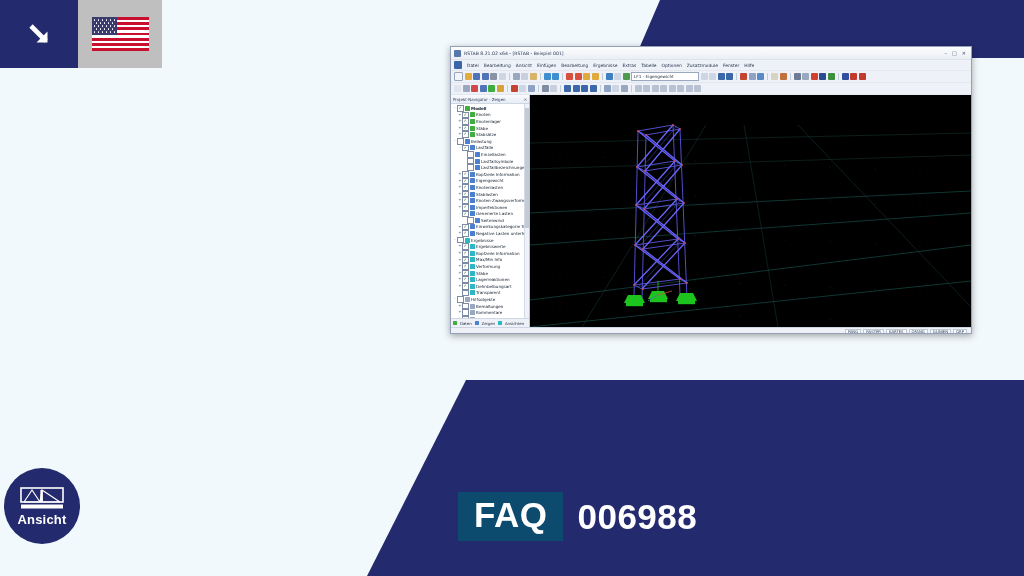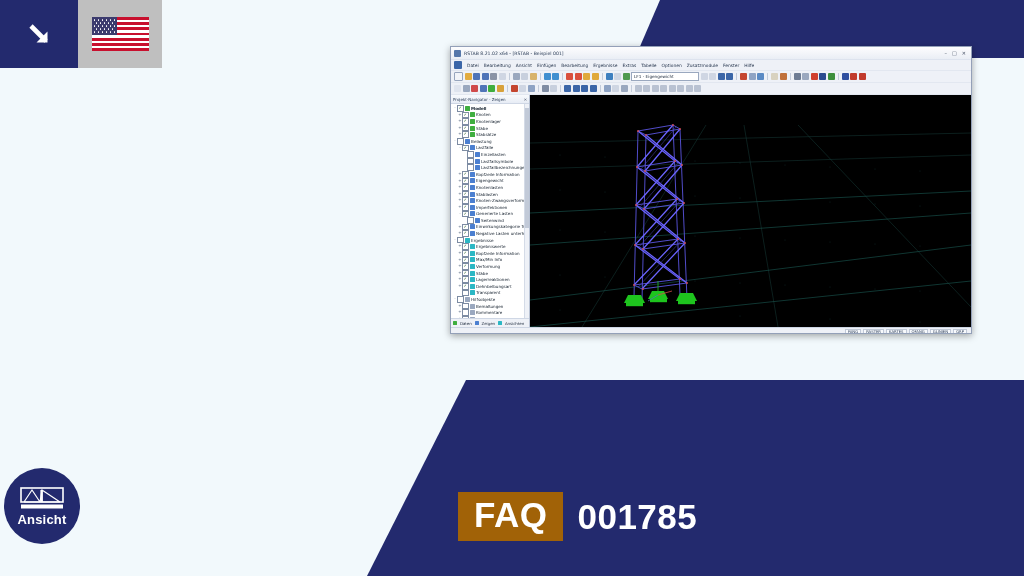--- a/index.html
+++ b/index.html
@@ -44,21 +44,21 @@
     position:absolute;left:4px;top:468px;width:76px;height:76px;border-radius:50%;
     background:#232a6e;display:flex;flex-direction:column;align-items:center;justify-content:center;
   }
   #dlubal-mark{width:44px;height:24px;position:relative;margin-bottom:2px;}
   #dlubal-mark svg{display:block;}
   #dlubal-word{color:#ffffff;font-size:13px;font-weight:bold;letter-spacing:.2px;line-height:13px;}
 
   
   #faq-row{position:absolute;left:458px;top:492px;display:flex;align-items:center;gap:14px;}
   #faq-badge{
-    background:#a16207;color:#ffffff;font-size:35px;font-weight:bold;
+    background:#0c4a6e;color:#ffffff;font-size:35px;font-weight:bold;
     padding:2px 16px 5px 16px;line-height:42px;letter-spacing:.5px;
   }
   #faq-number{color:#ffffff;font-size:35px;font-weight:bold;letter-spacing:.5px;}
 
   
   #app-window{
     position:absolute;left:450px;top:46px;width:520px;height:286px;
     background:#eef1f7;border:1px solid #93a0b8;
     box-shadow:0 2px 7px rgba(0,0,0,.35);
     font-family:"DejaVu Sans", sans-serif;
@@ -197,21 +197,21 @@
         <path d="M4 15 L12 3 L20 15 M20 15 L22 3 L40 15 M22 3 L22 15 M4 15 L40 15" fill="none" stroke="#ffffff" stroke-width="1.2"></path>
         <rect x="20.4" y="3" width="2.4" height="12" fill="#ffffff"></rect>
         <rect x="1" y="17.5" width="42" height="4" fill="#ffffff"></rect>
       </svg>
     </div>
     <div id="dlubal-word">Ansicht</div>
   </div>
 
   <div id="faq-row">
     <div id="faq-badge">FAQ</div>
-    <div id="faq-number">001785</div>
+    <div id="faq-number">006988</div>
   </div>
 
   <div id="app-window">
 
     <div id="app-titlebar">
       <div id="app-icon"></div>
       <div id="app-title">RSTAB 8.21.02 x64 - [RSTAB - Beispiel 001]</div>
       <div id="win-buttons">
         <span class="win-btn">–</span>
         <span class="win-btn">□</span>

